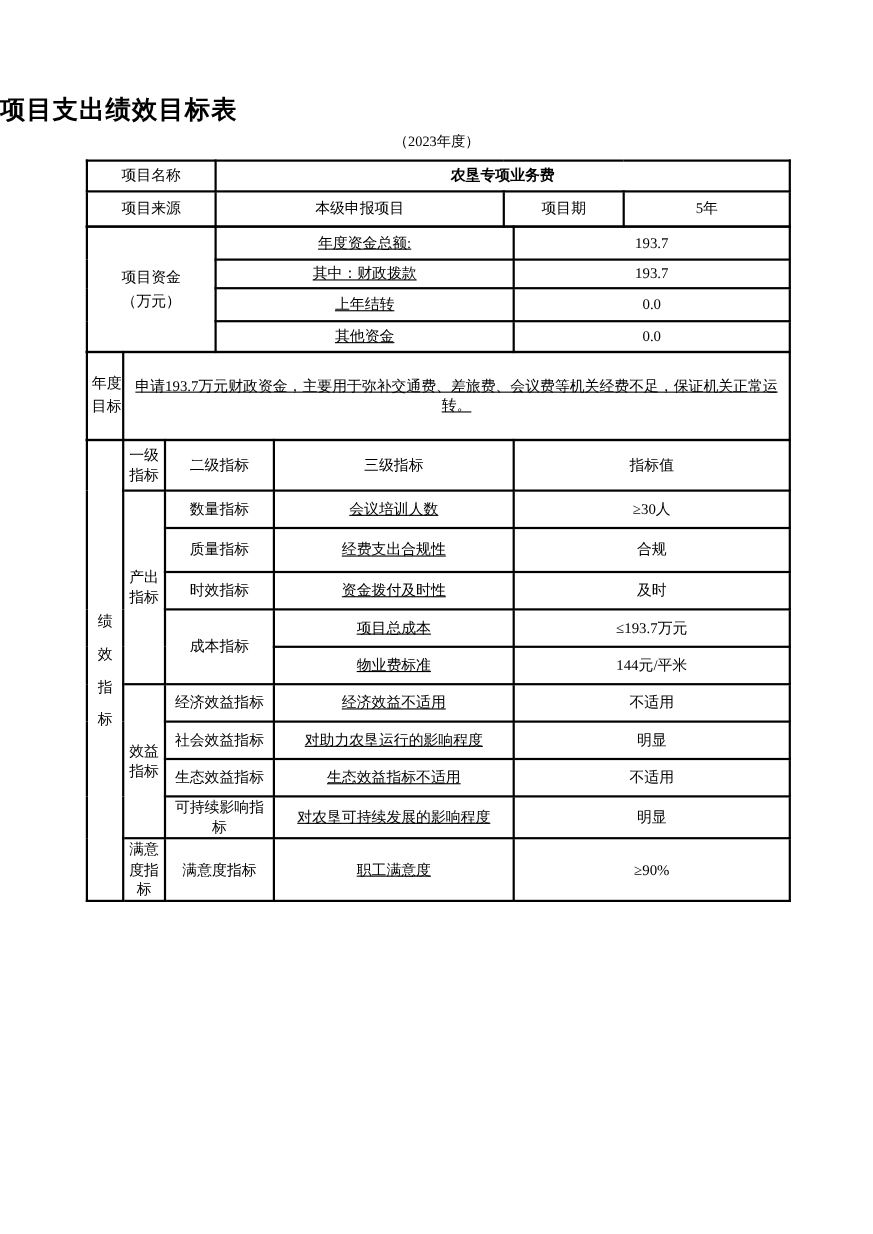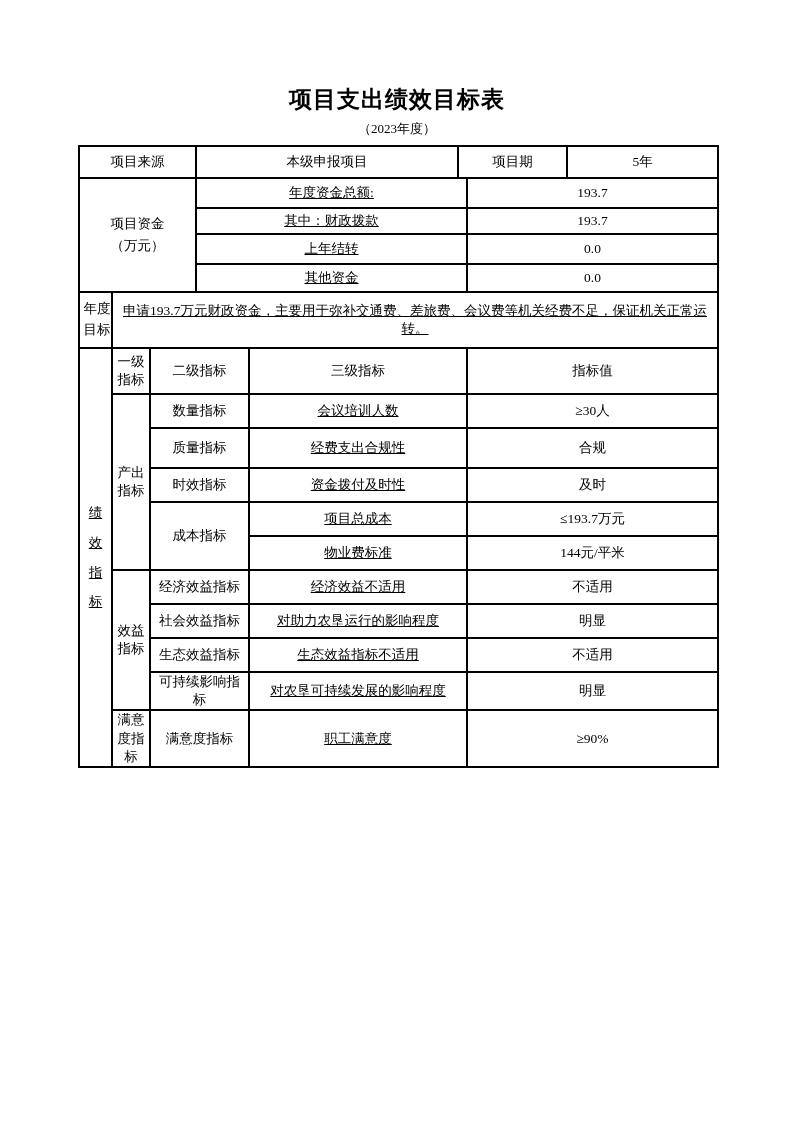--- a/index.html
+++ b/index.html
@@ -10,21 +10,20 @@
     color: #000000;
   }
   body {
     width: 794px;
     height: 1122px;
     position: relative;
     overflow: hidden;
   }
   .doc-title {
     margin: 84px 0 0 0;
-    text-align: center;
     font-size: 23px;
     font-weight: bold;
     letter-spacing: 1px;
   }
   .doc-subtitle {
     margin: 5px 0 7px 0;
     text-align: center;
     font-size: 13px;
     font-weight: normal;
   }
@@ -49,40 +48,44 @@
   }
   .left   { text-align: left; text-decoration: underline; }
   .right  { text-align: right; padding-right: 4px; }
   .bold   { font-weight: bold; }
   .small  { font-size: 12px; padding: 0 2px; }
   .pad4   { padding-left: 4px; }
   .pad11  { padding-left: 11px; }
   .pad30  { padding-left: 30px; }
   .wrap56 { width: 56px; margin: 0 auto; line-height: 1.6; }
   .narrow2 { width: 28px; margin: 0 auto; line-height: 1.55; word-break: break-all; }
-  .vtext  { width: 15px; margin: 0 auto; line-height: 2.2; word-break: break-all; text-decoration: underline; }
+  .vtext  { width: 15px; margin: 0 auto; line-height: 2.2; word-break: break-all; }
   .goal-text { padding: 0 6px; font-size: 13px; margin-top: 13px; }
   .l1cell { padding: 0 2px; line-height: 1.5; }
 </style>
 </head>
 <body>
 
 <h1 class="doc-title">项目支出绩效目标表</h1>
 <div class="doc-subtitle">（2023年度）</div>
 
 <div class="sheet">
 
   <table class="tbl">
     <colgroup>
         <col style="width:117px">
         <col style="width:262px">
         <col style="width:109px">
         <col style="width:151px">
       </colgroup>
     <tbody>
+        <tr style="height:28px">
+      <td>项目名称</td>
+      <td colspan="3" class="bold">农垦专项业务费</td>
+    </tr>
     <tr style="height:32px">
       <td>项目来源</td>
       <td>本级申报项目</td>
       <td>项目期</td>
       <td>5年</td>
     </tr>
   </tbody>
     </table>
 
   <table class="tbl">
@@ -113,21 +116,21 @@
     </tr>
   </tbody>
     </table>
 
   <table class="tbl">
     <colgroup>
         <col style="width:33px">
         <col style="width:606px">
       </colgroup>
     <tbody>
-        <tr style="height:56px">
+        <tr style="height:80px">
       <td>
         <div class="narrow2">年度目标</div>
       </td>
       <td class="left goal-text">申请193.7万元财政资金，主要用于弥补交通费、差旅费、会议费等机关经费不足，保证机关正常运转。</td>
     </tr>
   </tbody>
     </table>
 
   <table class="tbl">
     <colgroup>

